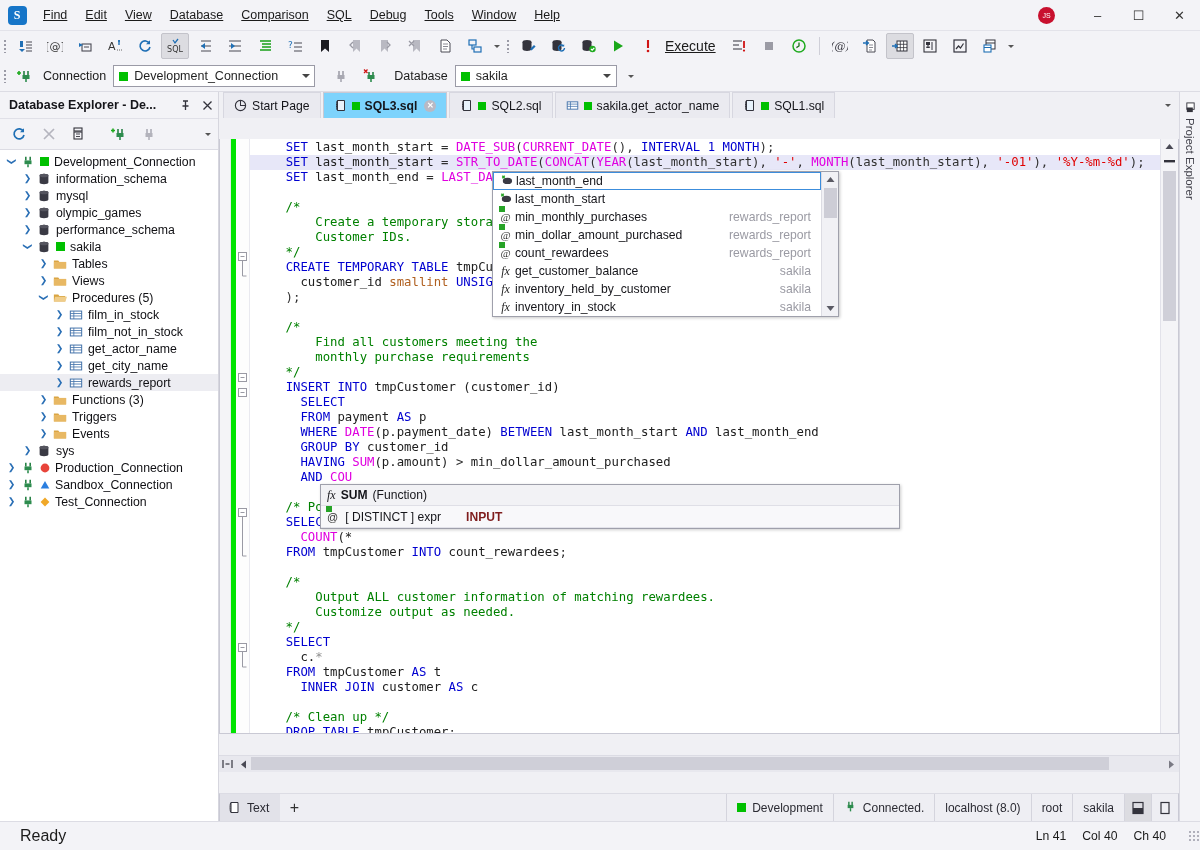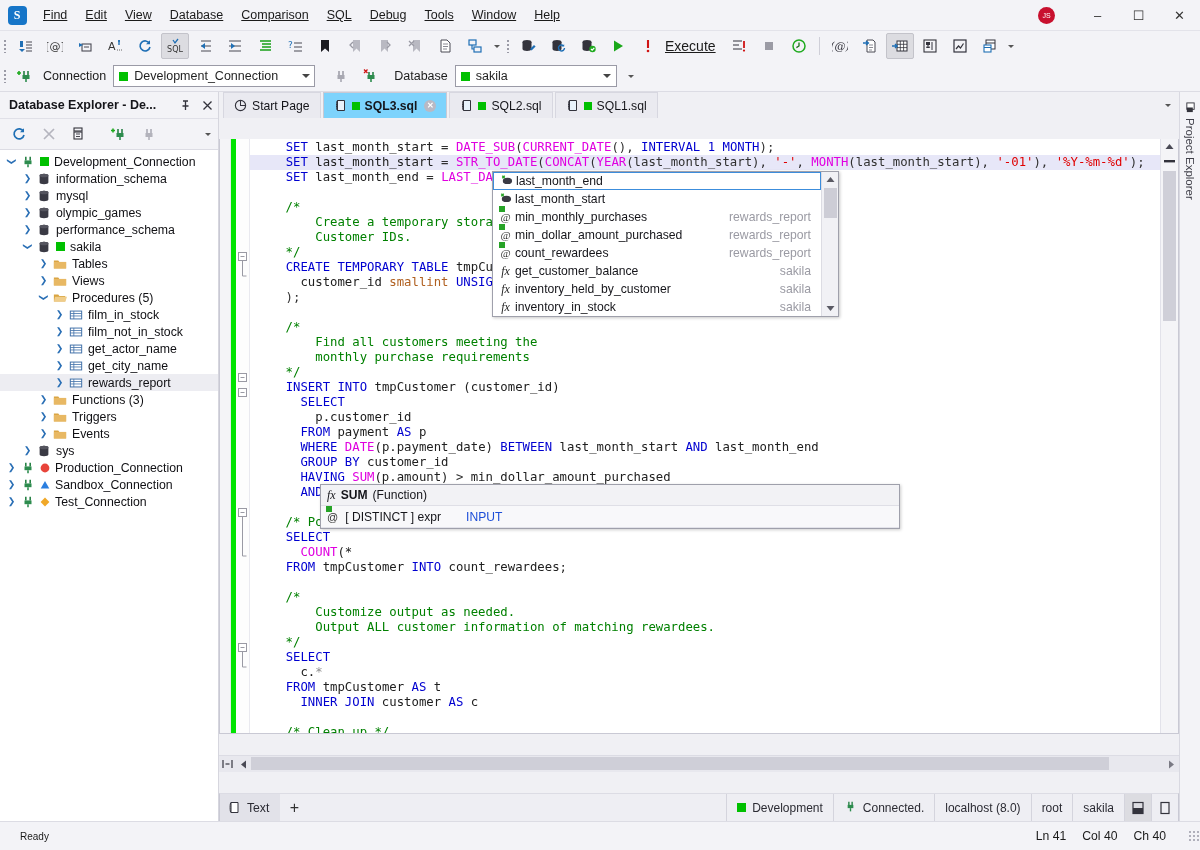--- a/index.html
+++ b/index.html
@@ -143,21 +143,21 @@
   .rescell{height:27px;display:flex;align-items:center;gap:6px;padding:0 10px;font-size:12px;
            border-left:1px solid #d4d4dd;color:#2b2b33;cursor:default;}
   .rescell .gsq{width:9px;height:9px;background:#00c000;}
   .resicon{width:26px;height:27px;display:flex;align-items:center;justify-content:center;
            border-left:1px solid #d4d4dd;cursor:default;}
   .resicon.on{background:#dcdce1;}
 
   
   .statusbar{height:28px;background:#f3f3f7;border-top:1px solid #dcdce4;display:flex;
              align-items:center;flex:0 0 auto;}
-  .st-left{padding-left:20px;font-size:10px;color:#1b1b1b;}
+  .st-left{padding-left:20px;font-size:16px;color:#1b1b1b;}
   .st-right{margin-left:auto;display:flex;gap:16px;padding-right:20px;font-size:12.2px;color:#1b1b1b;}
   .grip-res{width:12px;height:12px;margin-left:2px;
     background-image:radial-gradient(#b0b0bb 45%, transparent 46%);background-size:4px 4px;}
 
   
   .acpop{position:absolute;border:1px solid #9fa0ab;background:#fff;
          box-shadow:1px 1px 3px rgba(0,0,0,.22);display:flex;font-size:12.2px;}
   .aclist{flex:1 1 auto;}
   .acrow{height:18px;display:flex;align-items:center;padding-left:3px;white-space:nowrap;cursor:default;}
   .acrow.sel{border:1px solid #3c8ddc;background:#fff;height:18px;box-sizing:border-box;}
@@ -170,21 +170,21 @@
   .ac-btn{width:16px;height:15px;display:flex;align-items:center;justify-content:center;}
   .ac-thumb{width:13px;height:30px;background:#cdcdd6;margin-top:1px;}
 
   
   .tip{position:absolute;border:1px solid #9fa0ab;background:#f2f2f5;
        box-shadow:1px 1px 3px rgba(0,0,0,.2);font-size:12.1px;color:#15151a;}
   .tip-head{height:20px;display:flex;align-items:center;gap:5px;padding:0 6px;
             border-bottom:1px solid #dfdfe6;background:#f2f2f5;}
   .tip-sig{height:21px;display:flex;align-items:center;gap:7px;padding:0 6px;background:#f8f8fa;
            border-bottom:1px solid #e3e3ea;}
-  .tip-in{color:#1d4ed8;margin-left:18px;}
+  .tip-in{color:#7f1d1d;margin-left:18px;font-weight:bold;}
   .tip-body{background:#fff;padding:4px 7px 6px 7px;line-height:15px;}
   .fxi{font-family:"Liberation Serif",serif;font-style:italic;font-size:12px;}
   .atico{font-size:11px;color:#333;position:relative;}
   .atico::before{content:"";position:absolute;left:-1px;top:-5px;width:6px;height:6px;background:#27a327;}
 </style>
 </head>
 <body>
 
 <div class="app">
 
@@ -836,20 +836,30 @@
           </div>
           <div class="tab">
             <span class="ti">
               <svg width="13" height="13" viewBox="0 0 13 13">
                 <path d="M3.5 1.5h7v10h-7z" fill="#e8f2fb" stroke="#33333c" stroke-width="1"></path>
                 <path d="M3.5 1.5c-1.3 0-1.3 10 0 10" fill="none" stroke="#33333c" stroke-width="1"></path>
               </svg>
             </span>
             <span class="gsq" style="background:#00c000"></span>
             <span>SQL2.sql</span>
+          </div>
+          <div class="tab">
+            <span class="ti">
+              <svg width="13" height="13" viewBox="0 0 16 16">
+                <rect x="1.5" y="3.5" width="13" height="9" fill="#fff" stroke="#3f6fa8" stroke-width="1.1"></rect>
+                <path d="M1.5 6.3h13M1.5 9.1h13M5.5 3.5v9" stroke="#3f6fa8" stroke-width=".9"></path>
+              </svg>
+            </span>
+            <span class="gsq" style="background:#00c000"></span>
+            <span>sakila.get_actor_name</span>
           </div>
           <div class="tab">
             <span class="ti">
               <svg width="13" height="13" viewBox="0 0 13 13">
                 <path d="M3.5 1.5h7v10h-7z" fill="#e8f2fb" stroke="#33333c" stroke-width="1"></path>
                 <path d="M3.5 1.5c-1.3 0-1.3 10 0 10" fill="none" stroke="#33333c" stroke-width="1"></path>
               </svg>
             </span>
             <span class="gsq" style="background:#00c000"></span>
             <span>SQL1.sql</span>
@@ -896,35 +906,34 @@
             <div class="ln"><span class="pl">    </span><span class="kw">CREATE</span><span class="pl"> </span><span class="kw">TEMPORARY</span><span class="pl"> </span><span class="kw">TABLE</span><span class="pl"> tmpCustome</span></div>
             <div class="ln"><span class="pl">      customer_id </span><span class="typ">smallint</span><span class="pl"> </span><span class="kw">UNSIGNED</span><span class="pl"> </span></div>
             <div class="ln"><span class="op">    );</span></div>
             <div class="ln"><span class="pl"></span></div>
             <div class="ln"><span class="cmt">    /*</span></div>
             <div class="ln"><span class="cmt">        Find all customers meeting the</span></div>
             <div class="ln"><span class="cmt">        monthly purchase requirements</span></div>
             <div class="ln"><span class="cmt">    */</span></div>
             <div class="ln"><span class="pl">    </span><span class="kw">INSERT</span><span class="pl"> </span><span class="kw">INTO</span><span class="pl"> tmpCustomer (customer_id)</span></div>
             <div class="ln"><span class="pl">      </span><span class="kw">SELECT</span></div>
-            <div class="ln"><span class="pl">        p.customer_id</span></div>
             <div class="ln"><span class="pl">      </span><span class="kw">FROM</span><span class="pl"> payment </span><span class="kw">AS</span><span class="pl"> p</span></div>
             <div class="ln"><span class="pl">      </span><span class="kw">WHERE</span><span class="pl"> </span><span class="fn">DATE</span><span class="pl">(p.payment_date) </span><span class="kw">BETWEEN</span><span class="pl"> last_month_start </span><span class="kw">AND</span><span class="pl"> last_month_end</span></div>
             <div class="ln"><span class="pl">      </span><span class="kw">GROUP BY</span><span class="pl"> customer_id</span></div>
             <div class="ln"><span class="pl">      </span><span class="kw">HAVING</span><span class="pl"> </span><span class="fn">SUM</span><span class="pl">(p.amount) </span><span class="op">&gt;</span><span class="pl"> min_dollar_amount_purchased</span></div>
             <div class="ln"><span class="pl">      </span><span class="kw">AND</span><span class="pl"> </span><span class="fn">COU</span></div>
             <div class="ln"><span class="pl"></span></div>
             <div class="ln"><span class="cmt">    /* Popula</span></div>
             <div class="ln"><span class="pl">    </span><span class="kw">SELECT</span></div>
             <div class="ln"><span class="pl">      </span><span class="fn">COUNT</span><span class="pl">(*</span></div>
             <div class="ln"><span class="pl">    </span><span class="kw">FROM</span><span class="pl"> tmpCustomer </span><span class="kw">INTO</span><span class="pl"> count_rewardees</span><span class="op">;</span></div>
             <div class="ln"><span class="pl"></span></div>
             <div class="ln"><span class="cmt">    /*</span></div>
+            <div class="ln"><span class="cmt">        Output ALL customer information of matching rewardees.</span></div>
             <div class="ln"><span class="cmt">        Customize output as needed.</span></div>
-            <div class="ln"><span class="cmt">        Output ALL customer information of matching rewardees.</span></div>
             <div class="ln"><span class="cmt">    */</span></div>
             <div class="ln"><span class="pl">    </span><span class="kw">SELECT</span></div>
             <div class="ln"><span class="pl">      c.</span><span class="gry">*</span></div>
             <div class="ln"><span class="pl">    </span><span class="kw">FROM</span><span class="pl"> tmpCustomer </span><span class="kw">AS</span><span class="pl"> t</span></div>
             <div class="ln"><span class="pl">      </span><span class="kw">INNER JOIN</span><span class="pl"> customer </span><span class="kw">AS</span><span class="pl"> c</span></div>
             <div class="ln"><span class="pl"></span></div>
             <div class="ln"><span class="cmt">    /* Clean up */</span></div>
             <div class="ln"><span class="pl">    </span><span class="kw">DROP</span><span class="pl"> </span><span class="kw">TABLE</span><span class="pl"> tmpCustomer</span><span class="op">;</span></div>
             <div class="ln"><span class="pl">  </span><span class="kw">END</span></div>
             <div class="ln"><span class="pl">  </span><span class="gry">$$</span></div>

